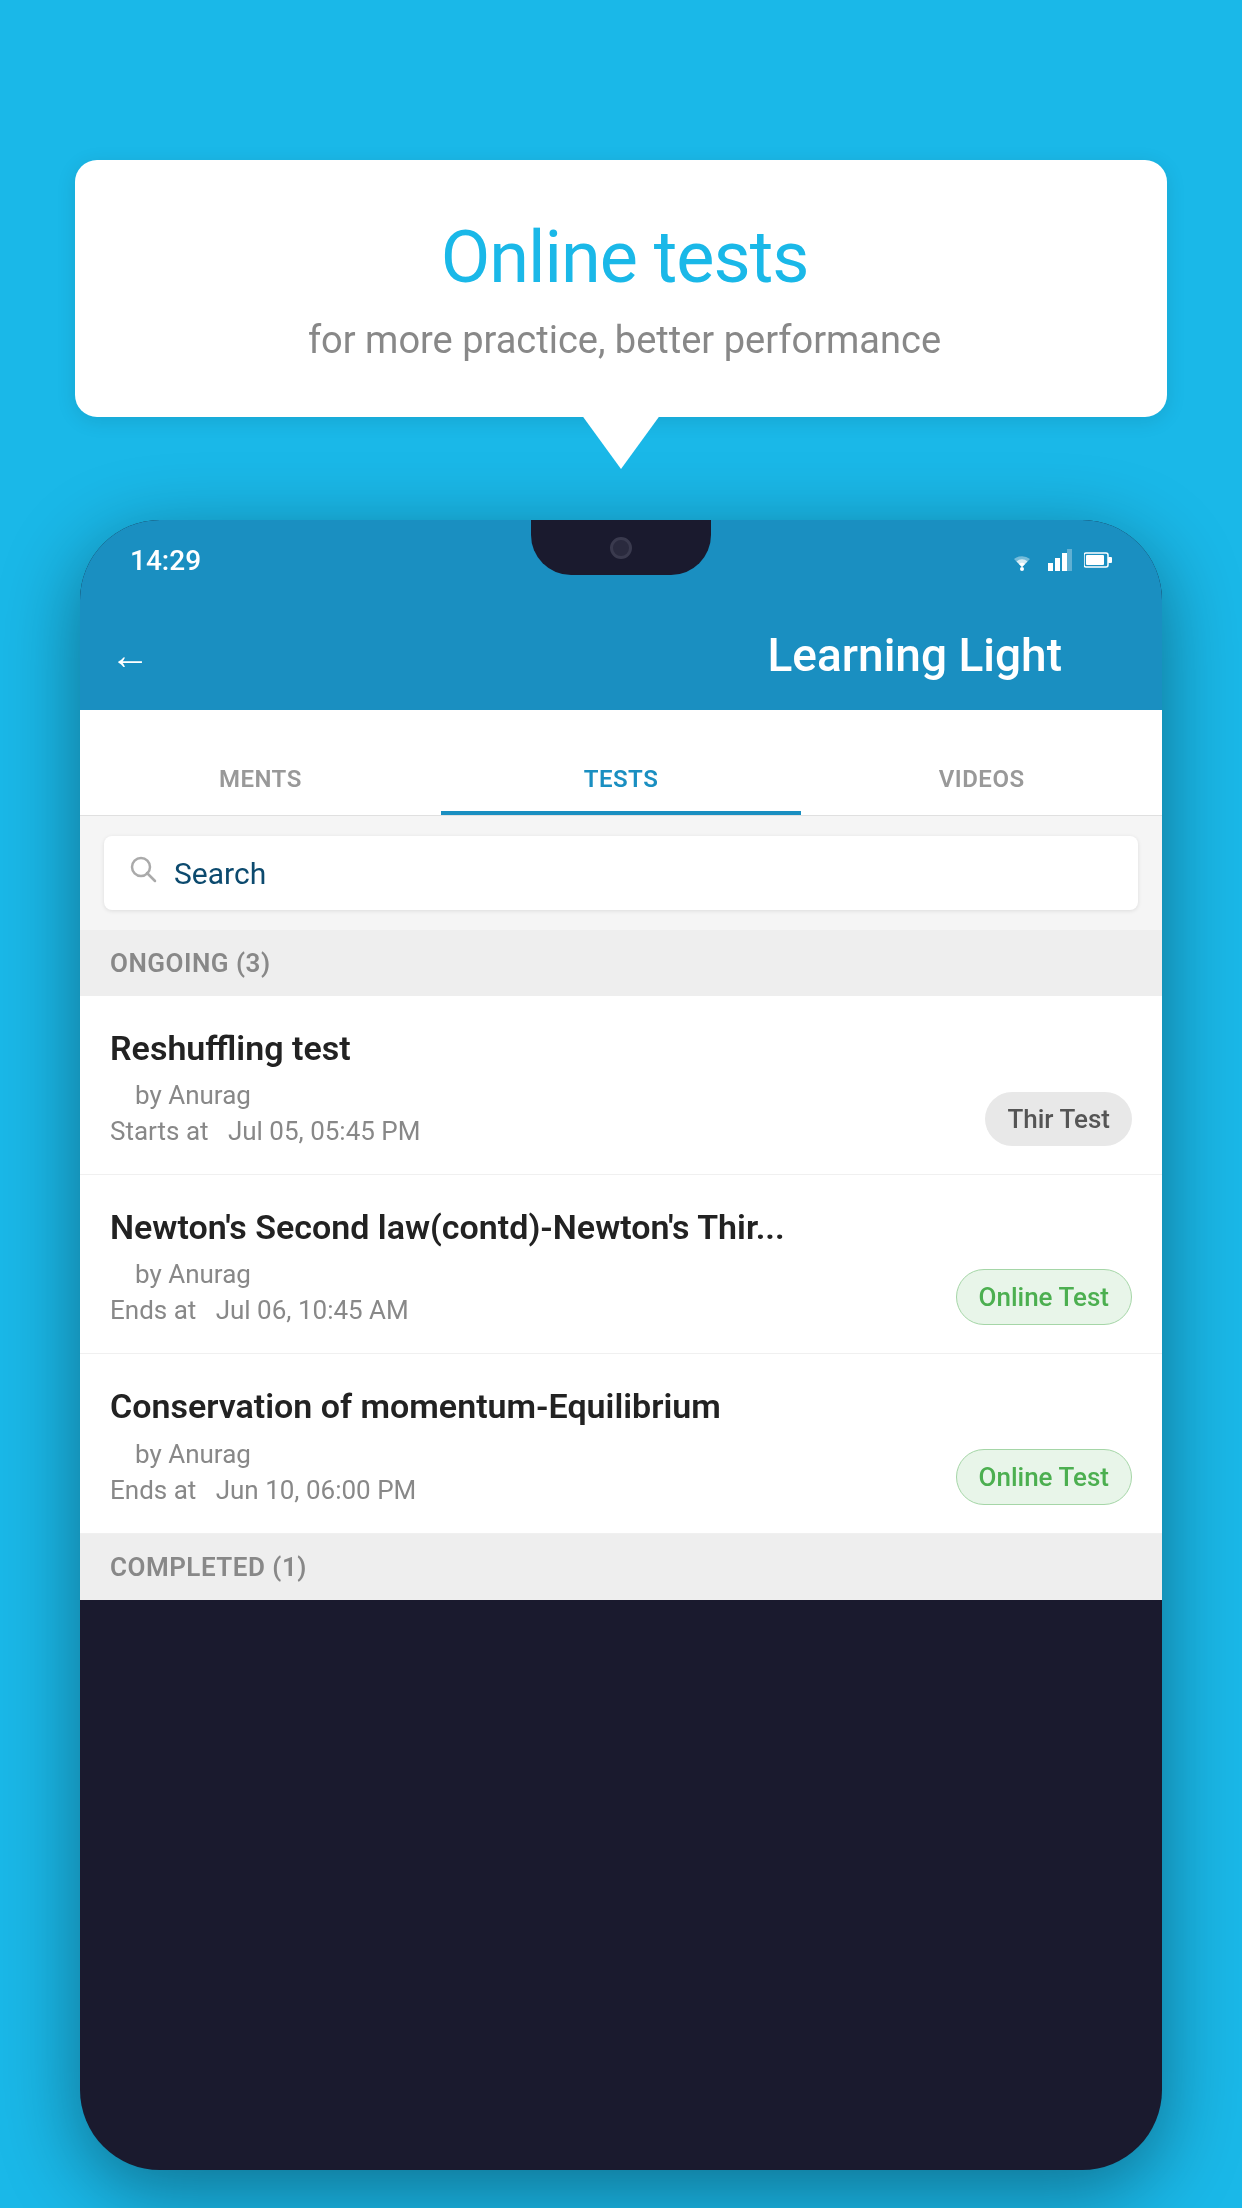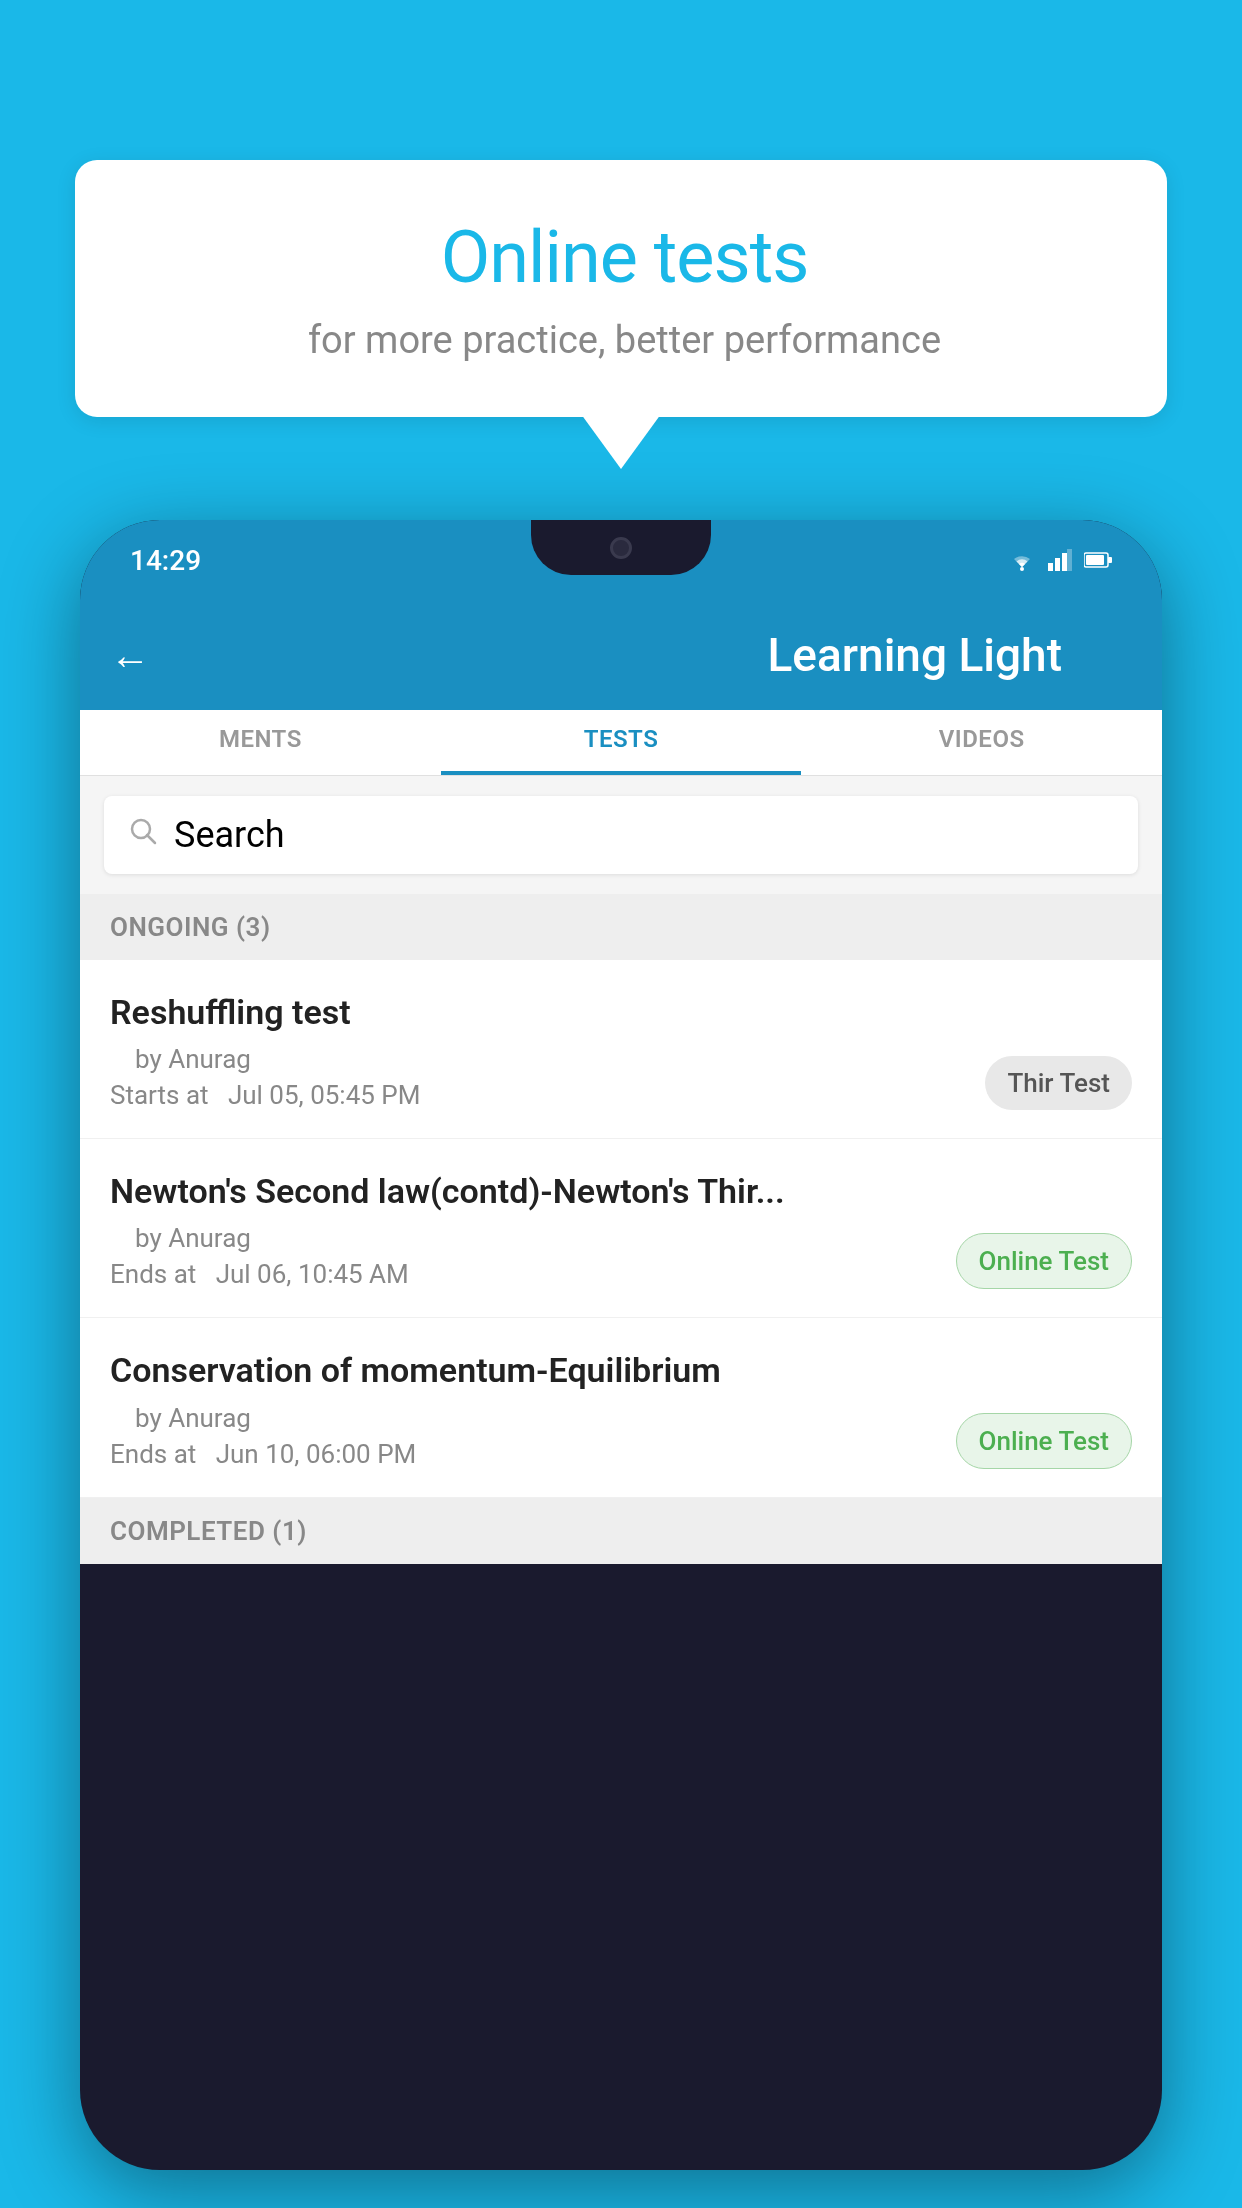--- a/index.html
+++ b/index.html
@@ -148,21 +148,21 @@
       flex: 1;
       text-align: right;
       margin-right: 70px;
     }
 
     
     .tab-bar {
       background: white;
       display: flex;
       border-bottom: 1px solid #e0e0e0;
-      height: 66px;
+      height: 106px;
       align-items: flex-end;
     }
 
     .tab {
       flex: 1;
       text-align: center;
       padding: 0 8px 18px 8px;
       font-size: 24px;
       font-weight: 600;
       color: #999;
@@ -191,22 +191,22 @@
       gap: 16px;
       box-shadow: 0 1px 4px rgba(0,0,0,0.1);
     }
 
     .search-icon-wrap {
       color: #aaa;
       font-size: 32px;
     }
 
     .search-input-text {
-      color: #000000;
-      font-size: 36px;
+      color: #0c4a6e;
+      font-size: 30px;
     }
 
     
     .section-header {
       background: #eeeeee;
       padding: 18px 30px;
       font-size: 26px;
       color: #888;
       font-weight: 600;
       letter-spacing: 0.5px;

